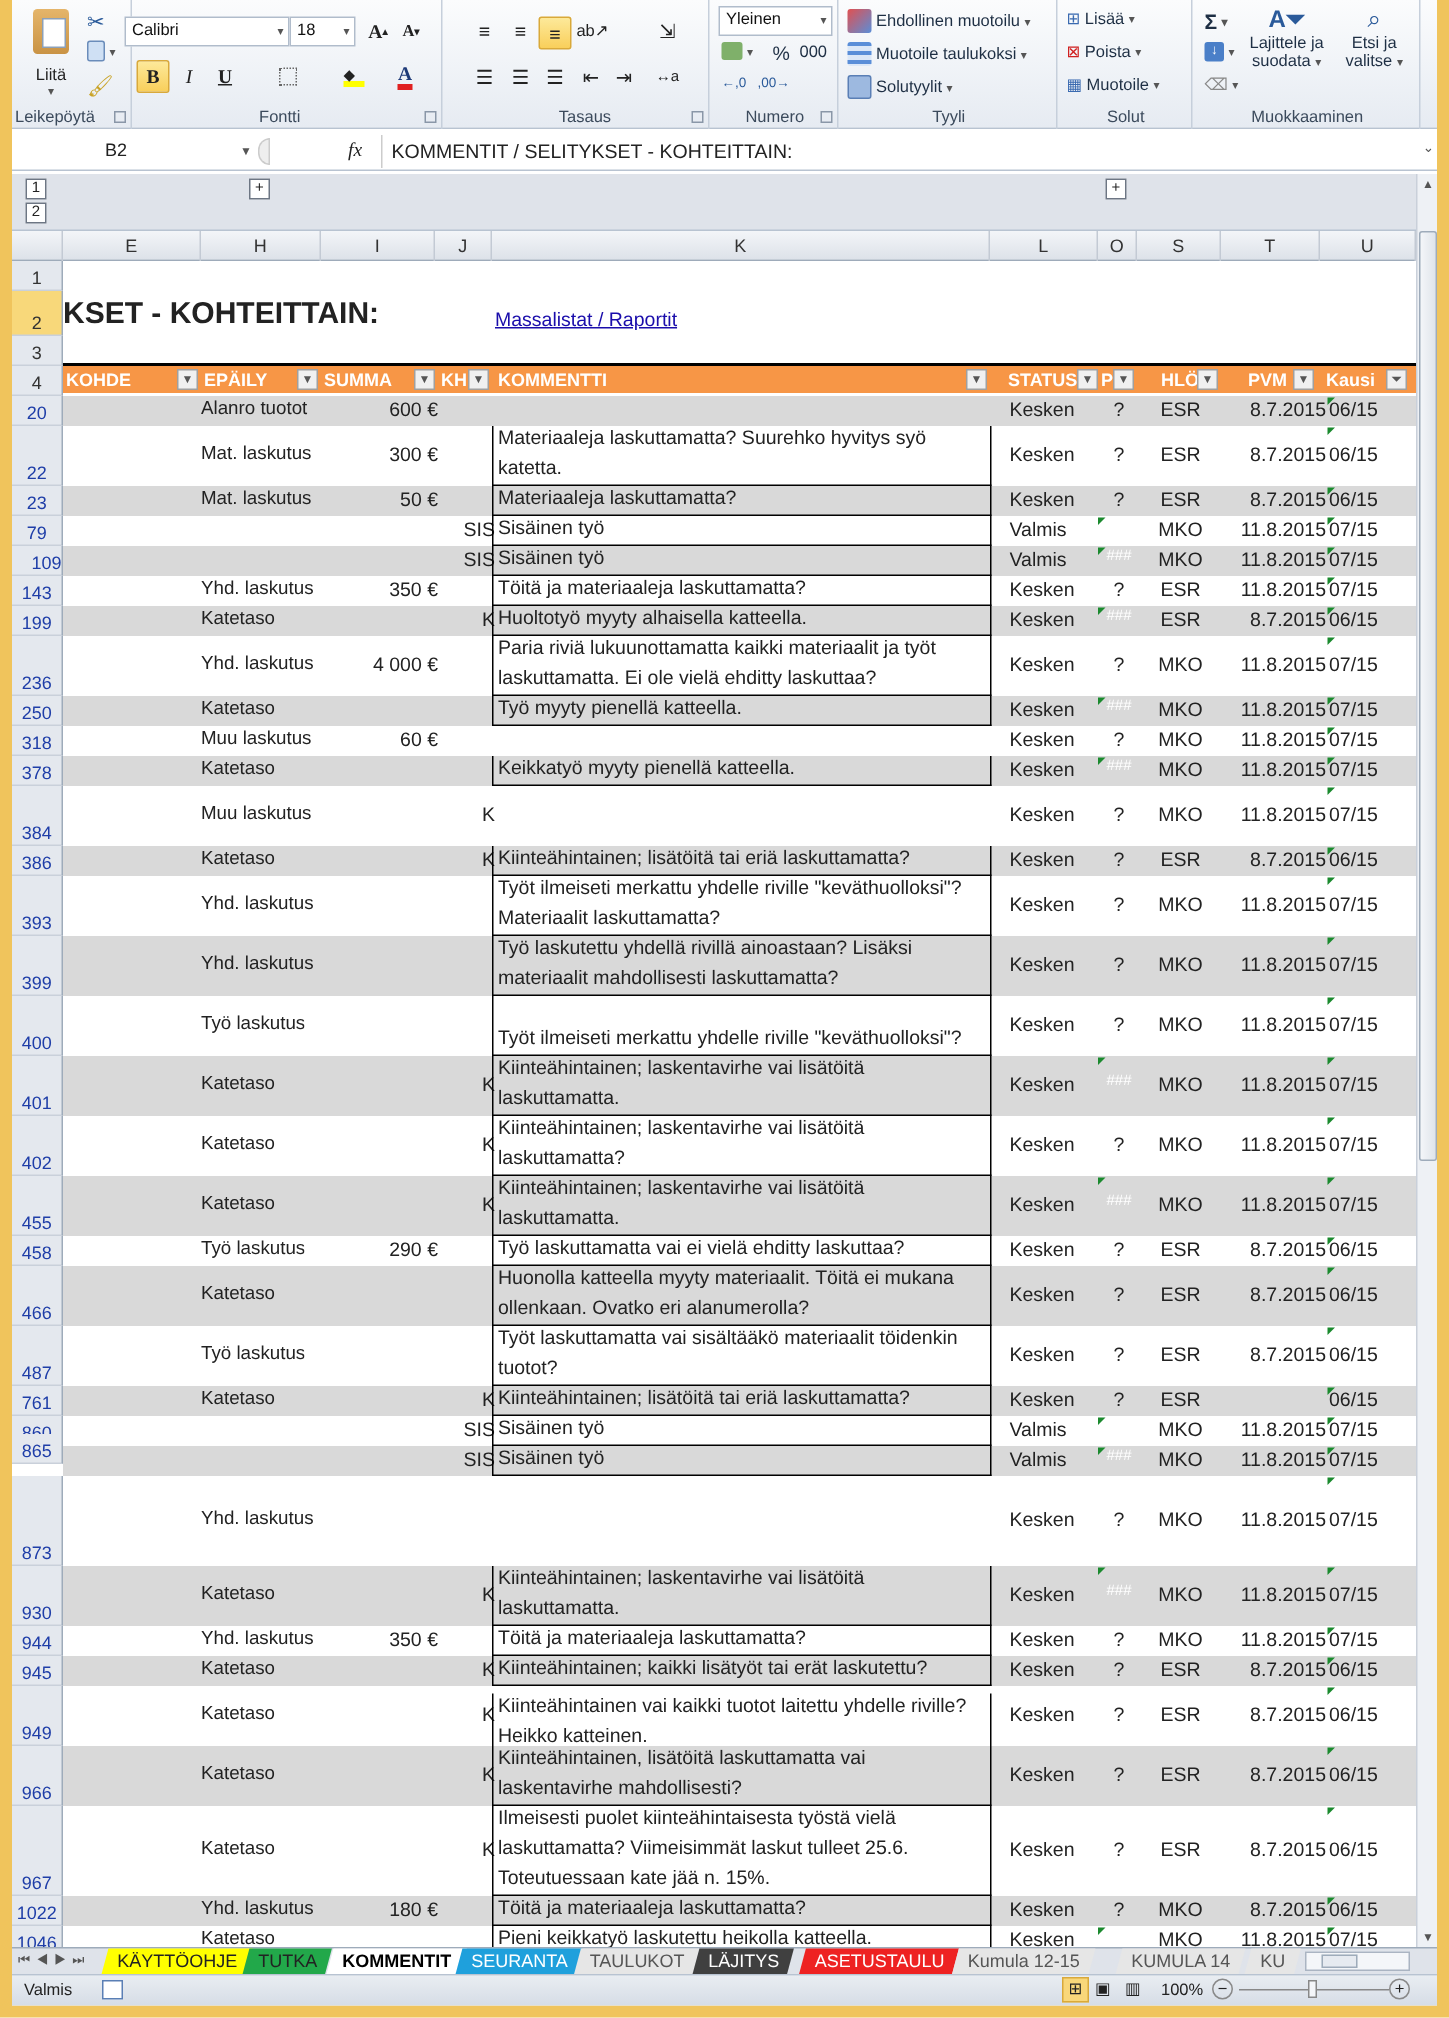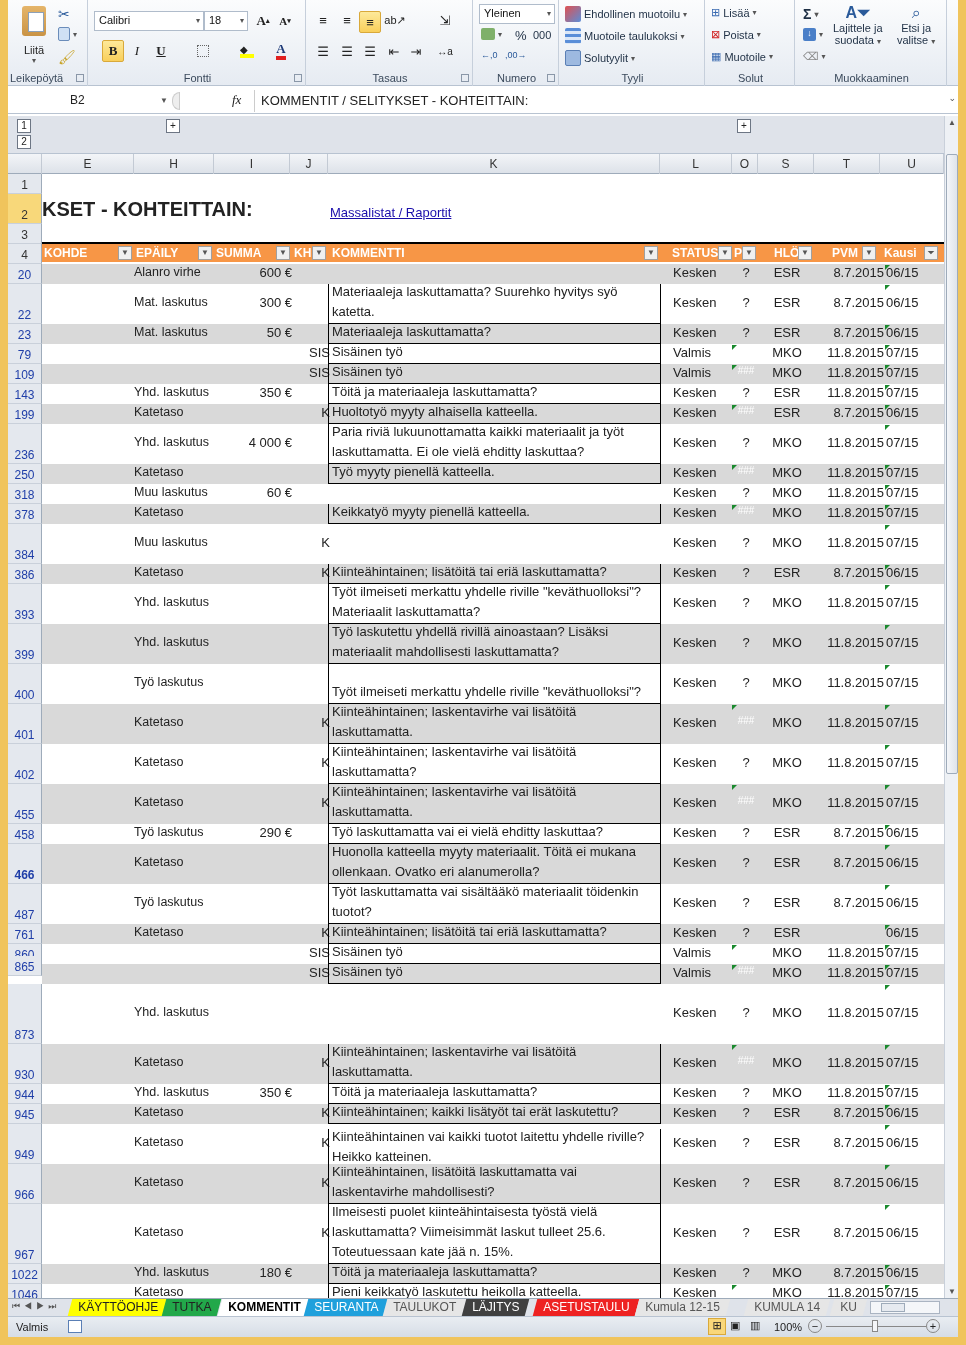--- a/index.html
+++ b/index.html
@@ -75,21 +75,21 @@
       <div class="rbtn" style="left:50px;top:27px">
           <span class="ico" style="background:#cfe0f4;border:1px solid #6a8cba;width:12px;height:14px"></span>
           <span class="dd">▾</span>
         </div>
       <div class="rbtn" style="left:50px;top:49px">
           <span style="color:#c9a326;font-size:14px">🖌</span>
         </div>
       <div class="grp-label" style="text-align:left;padding-left:2px">Leikepöytä</div>
       <div class="launcher"></div>
     </div>
-    <div class="grp" style="left:82px;width:216px">
+    <div class="grp" style="left:71px;width:216px">
       <div class="combo" style="left:4px;top:11px;width:110px"><span>Calibri</span><span class="dd">▾</span></div>
       <div class="combo" style="left:114px;top:11px;width:44px"><span>18</span><span class="dd">▾</span></div>
       <div class="fbtn" style="left:162px;top:10px;font-family:'Liberation Serif',serif;font-weight:bold">A<sup style="font-size:7px">▴</sup></div>
       <div class="fbtn" style="left:184px;top:10px;font-family:'Liberation Serif',serif;font-weight:bold;font-size:11px">A<sup style="font-size:7px">▾</sup></div>
       <div class="fbtn active" style="left:12px;top:40px;font-family:'Liberation Serif',serif;font-weight:bold">B</div>
       <div class="fbtn" style="left:36px;top:40px;font-family:'Liberation Serif',serif;font-style:italic">I</div>
       <div class="fbtn" style="left:60px;top:40px;font-family:'Liberation Serif',serif;text-decoration:underline;font-weight:bold">U</div>
       <div class="fbtn" style="left:102px;top:40px">
           <span style="display:inline-block;width:12px;height:12px;border:1px dotted #666"></span>
         </div>
@@ -254,21 +254,21 @@
       <span class="fbtnf" style="left:700px">▼</span>
       <span class="h" style="left:732px">HLÖ</span>
       <span class="fbtnf" style="left:756px">▼</span>
       <span class="h" style="left:790px">PVM</span>
       <span class="fbtnf" style="left:820px">▼</span>
       <span class="h" style="left:842px">Kausi</span>
       <span class="fbtnf" style="left:882px">⏷</span>
     </div>
     <div id="rows">
         <div class="drow g" style="top: 90px; height: 20px;">
-          <span class="cell c-epaily" style="top:1px">Alanro virhe</span>
+          <span class="cell c-epaily" style="top:1px">Alanro tuotot</span>
           <span class="cell c-summa" style="top:1px">600 €</span>
           <span class="cell c-kh" style="top:1px"></span>
           <span class="cell c-status" style="top:1px">Kesken</span>
           <span class="cell c-p" style="top:1px">?</span>
           <span class="cell c-hlo" style="top:1px">ESR</span>
           <span class="cell c-pvm" style="top:1px">8.7.2015</span>
           <span class="cell c-kausi" style="top:1px">06/15</span>
           <span class="tri" style="left:843px;top:1px"></span>
         </div>
         <div class="drow w" style="top: 110px; height: 40px;">
@@ -741,21 +741,21 @@
       </div>
       <div class="rowhdr blue" style="top: 110px; height: 40px;">
         <span style="text-decoration:none">22</span>
       </div>
       <div class="rowhdr blue" style="top: 150px; height: 20px;">
         <span style="text-decoration:none">23</span>
       </div>
       <div class="rowhdr blue" style="top: 170px; height: 20px;">
         <span style="text-decoration:none">79</span>
       </div>
-      <div class="rowhdr blue" style="top: 190px; height: 20px;">
+      <div class="rowhdr blue" style="top: 190px; height: 20px; text-align: right;">
         <span style="text-decoration:none">109</span>
       </div>
       <div class="rowhdr blue" style="top: 210px; height: 20px;">
         <span style="text-decoration:none">143</span>
       </div>
       <div class="rowhdr blue" style="top: 230px; height: 20px;">
         <span style="text-decoration:none">199</span>
       </div>
       <div class="rowhdr blue" style="top: 250px; height: 40px;">
         <span style="text-decoration:none">236</span>
@@ -789,21 +789,21 @@
       </div>
       <div class="rowhdr blue" style="top: 570px; height: 40px;">
         <span style="text-decoration:none">402</span>
       </div>
       <div class="rowhdr blue" style="top: 610px; height: 40px;">
         <span style="text-decoration:none">455</span>
       </div>
       <div class="rowhdr blue" style="top: 650px; height: 20px;">
         <span style="text-decoration:none">458</span>
       </div>
-      <div class="rowhdr blue" style="top: 670px; height: 40px; font-weight: bold;">
+      <div class="rowhdr blue" style="top: 670px; height: 40px;">
         <span style="text-decoration:none">466</span>
       </div>
       <div class="rowhdr blue" style="top: 710px; height: 40px;">
         <span style="text-decoration:none">487</span>
       </div>
       <div class="rowhdr blue" style="top: 750px; height: 20px;">
         <span style="text-decoration:none">761</span>
       </div>
       <div class="rowhdr blue" style="top: 770px; height: 20px;">
         <span style="text-decoration:none">860</span>

